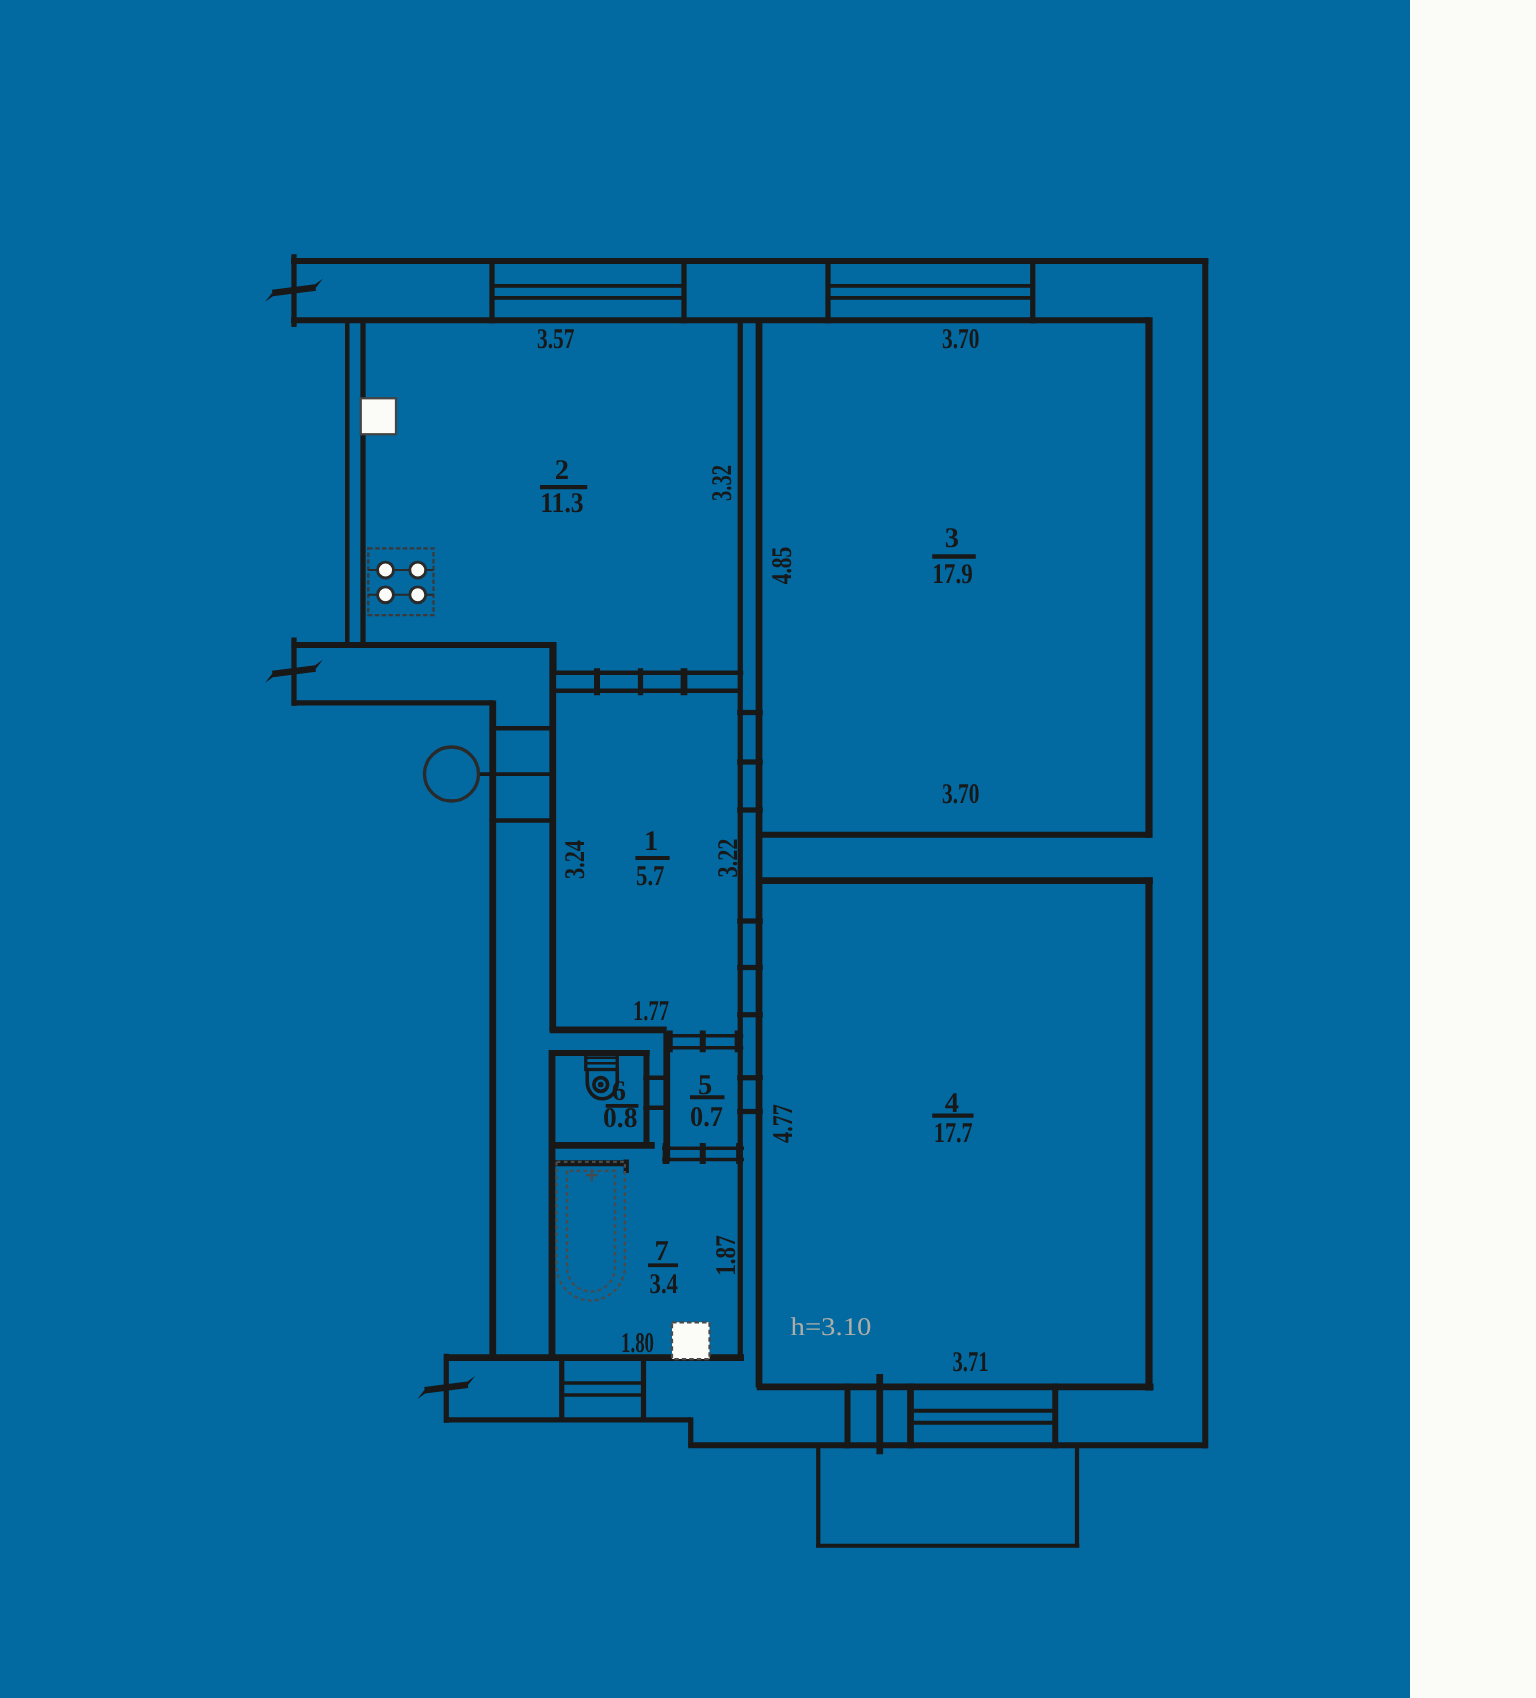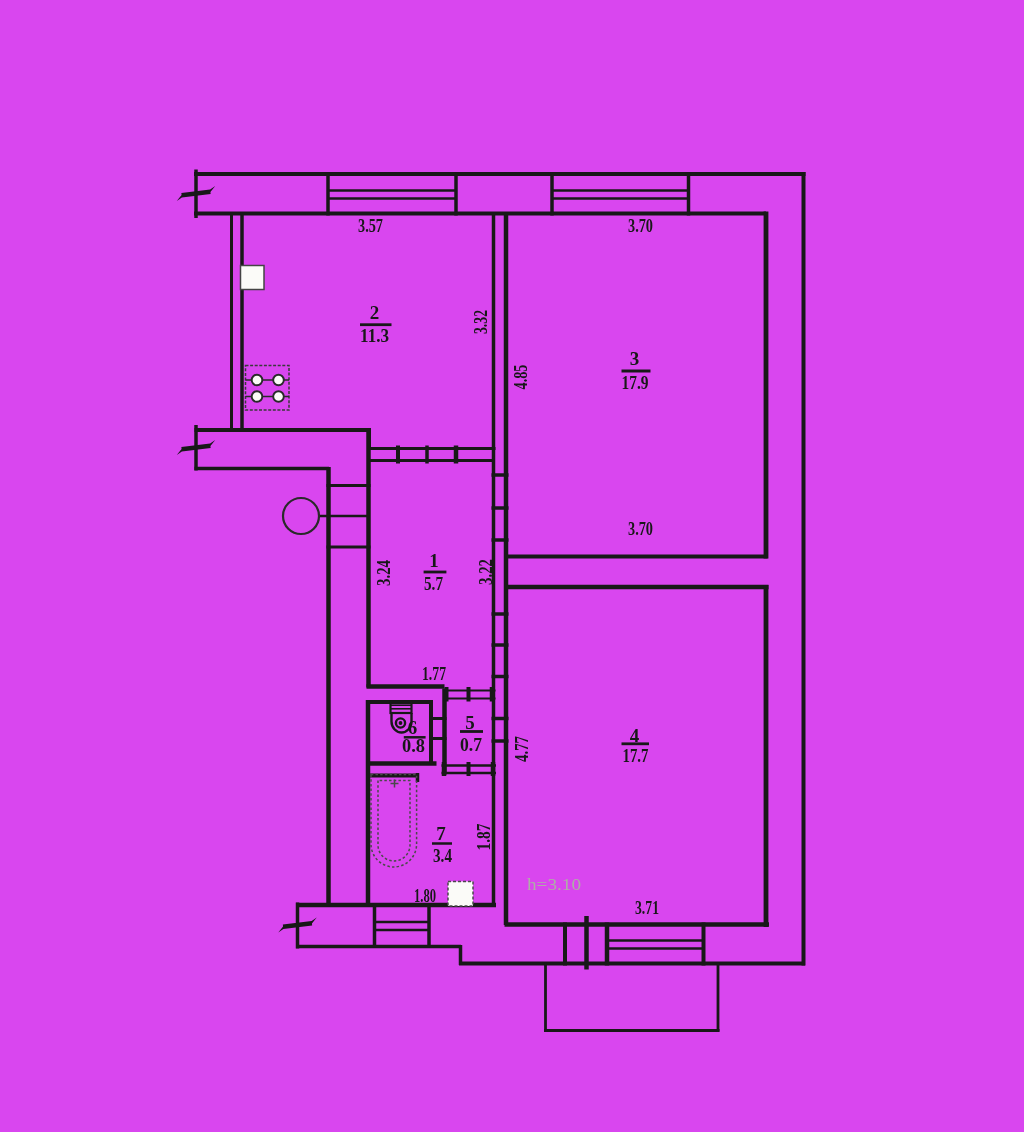--- a/index.html
+++ b/index.html
@@ -1,16 +1,16 @@
 <!DOCTYPE html>
 <html><head>
 <meta charset="utf-8">
 <style>
   html,body{margin:0;padding:0;background:#fbfbf8;}
-  #page{width:1024px;height:1132px;position:relative;background:#d946ef;}
+  #page{width:940px;height:1132px;position:relative;background:#0369a1;}
   svg{position:absolute;left:0;top:0;}
   text{font-family:"Liberation Serif", serif;font-weight:bold;}
 </style>
 </head>
 <body>
 <div id="page">
 <svg width="1024" height="1132" viewBox="0 0 1024 1132">
 <g stroke-linecap="butt" fill="#181818">
 
 <line x1="194" y1="174" x2="805.5" y2="174" stroke="#181818" stroke-width="4"></line>

